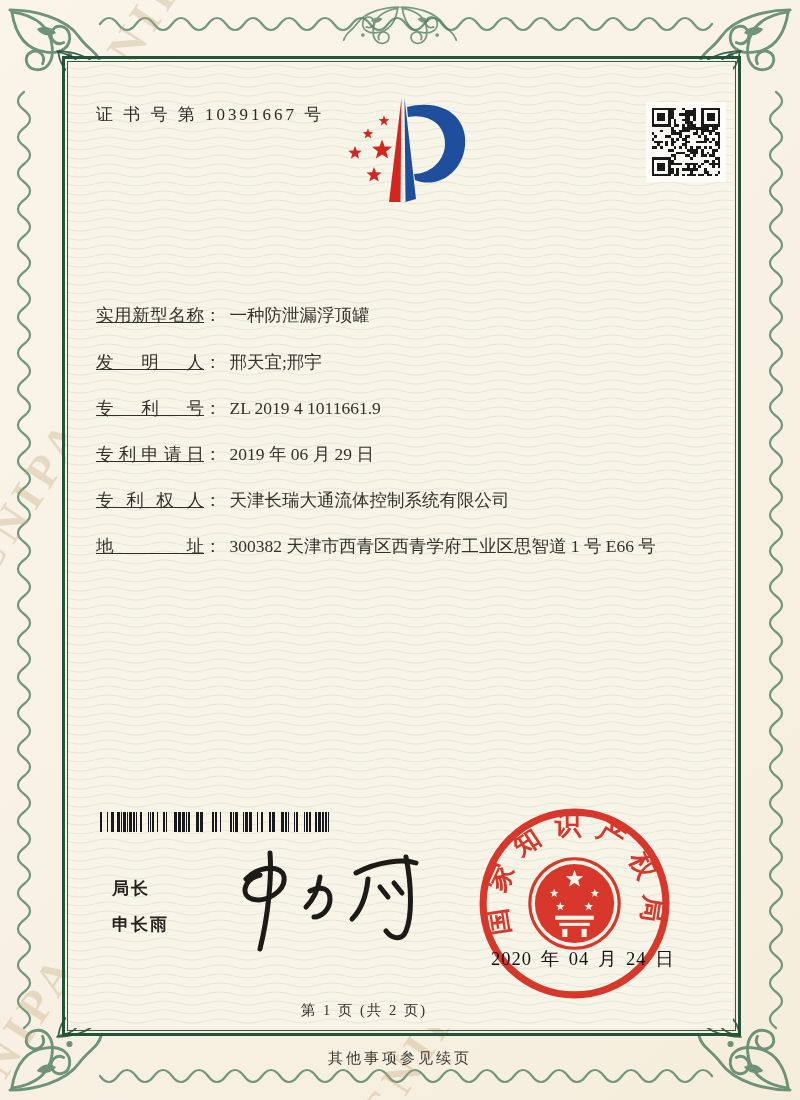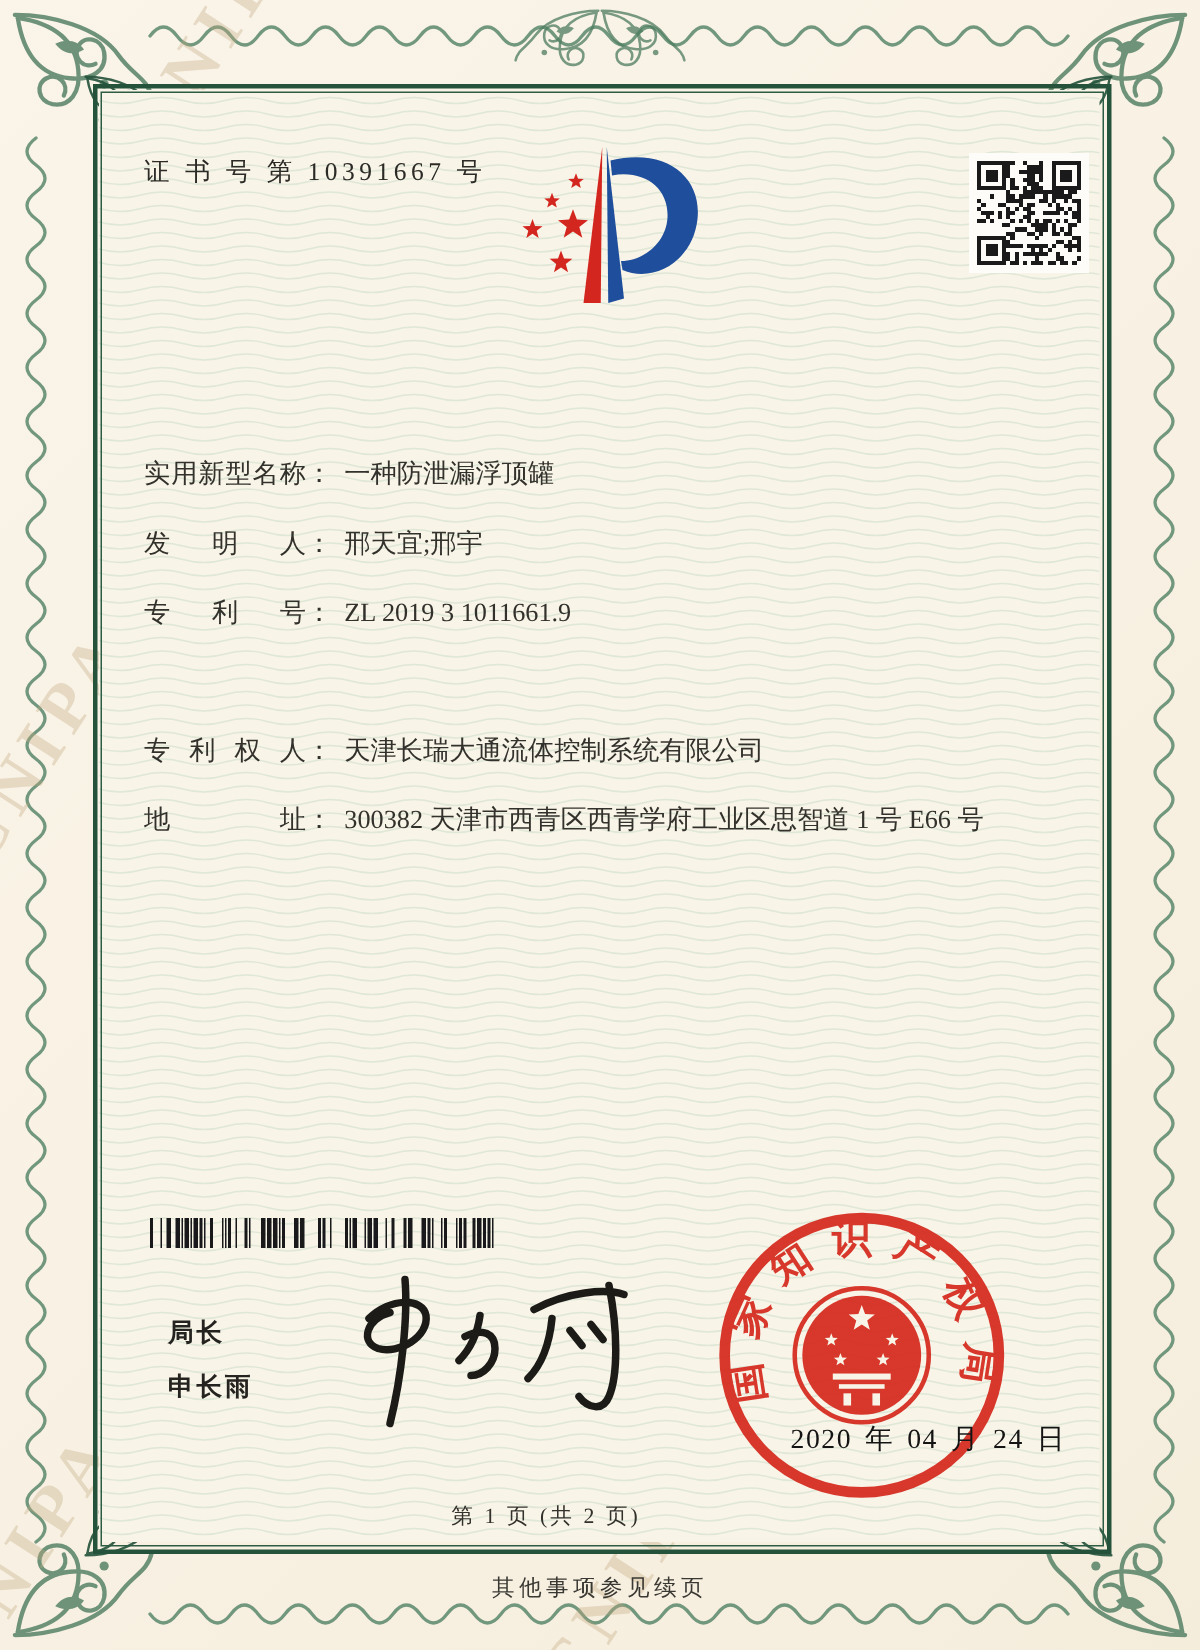--- a/index.html
+++ b/index.html
@@ -24,33 +24,33 @@
   
   .content{position:absolute;left:0;top:0;width:800px;height:1100px;z-index:4;}
   .certno{position:absolute;left:96px;top:103px;font-size:17px;letter-spacing:3px;color:#2b2a26;}
   .logo{position:absolute;left:328px;top:90px;}
   .qr{position:absolute;left:646px;top:102px;}
   .title{
     position:absolute;left:0;top:211px;width:800px;text-align:center;
     font-size:37px;font-weight:bold;letter-spacing:17px;text-indent:17px;color:#161511;
   }
   .frow{position:absolute;left:96px;font-size:17.5px;color:#33312c;white-space:nowrap;}
-  .flabel{display:inline-block;width:108px;text-align:justify;text-align-last:justify;vertical-align:bottom;}
+  .flabel{display:inline-block;width:108px;text-align:justify;text-align-last:justify;vertical-align:bottom;text-decoration:underline;}
   .fcolon{margin-right:8px;}
   .grow{position:absolute;left:96px;top:588px;width:620px;font-size:17.5px;color:#33312c;}
   .g2{position:absolute;left:318px;top:0;}
   .blurval{filter:blur(3px);opacity:.5;color:#7a6f63;}
   .paras{position:absolute;left:95px;top:629px;width:616px;font-size:16.5px;line-height:1.82;text-align:justify;color:#2e2b26;}
   .paras p{margin:0;text-indent:2em;}
   .barcode{position:absolute;left:100px;top:812px;}
   .dtitle{position:absolute;left:112px;top:877px;font-family:"Liberation Sans","DejaVu Sans",sans-serif;font-size:17px;font-weight:600;color:#24231f;letter-spacing:2px;}
   .dname{position:absolute;left:112px;top:913px;font-family:"Liberation Sans","DejaVu Sans",sans-serif;font-size:17px;font-weight:600;color:#24231f;letter-spacing:2px;}
   .sig{position:absolute;left:208px;top:843px;}
   .seal{position:absolute;left:477px;top:806px;mix-blend-mode:multiply;opacity:.93;}
-  .sealdate{position:absolute;left:491px;top:946px;font-size:18.5px;color:#141414;letter-spacing:1px;word-spacing:3px;z-index:5;margin-left:36px;}
+  .sealdate{position:absolute;left:491px;top:946px;font-size:18.5px;color:#141414;letter-spacing:1px;word-spacing:3px;z-index:5;}
   .pageinfo{position:absolute;left:0;top:1001px;width:728px;text-align:center;font-size:14.5px;letter-spacing:2px;color:#33312c;}
   .footnote{position:absolute;left:0;top:1049px;width:800px;text-align:center;font-size:15px;letter-spacing:3px;color:#3a3833;z-index:4;}
   .fs{fill:none;stroke:currentColor;stroke-width:3;stroke-linecap:round;}
   .ff{fill:currentColor;stroke:none;}
 </style>
 </head>
 <body>
 
 <div class="page">
 
@@ -456,21 +456,24 @@
       </svg>
 
 
     <div class="frow" style="top:303px;">
       <span class="flabel">实用新型名称</span><span class="fcolon">：</span><span>一种防泄漏浮顶罐</span>
     </div>
     <div class="frow" style="top:350px;">
       <span class="flabel">发明人</span><span class="fcolon">：</span><span>邢天宜;邢宇</span>
     </div>
     <div class="frow" style="top:396px;">
-      <span class="flabel">专利号</span><span class="fcolon">：</span><span>ZL 2019 3 1011661.9</span>
+      <span class="flabel">专利号</span><span class="fcolon">：</span><span>ZL 2019 4 1011661.9</span>
+    </div>
+    <div class="frow" style="top:442px;">
+      <span class="flabel">专利申请日</span><span class="fcolon">：</span><span>2019 年 06 月 29 日</span>
     </div>
     <div class="frow" style="top:488px;">
       <span class="flabel">专利权人</span><span class="fcolon">：</span><span>天津长瑞大通流体控制系统有限公司</span>
     </div>
     <div class="frow" style="top:534px;">
       <span class="flabel">地址</span><span class="fcolon">：</span><span>300382 天津市西青区西青学府工业区思智道 1 号 E66 号</span>
     </div>
 
 
 

